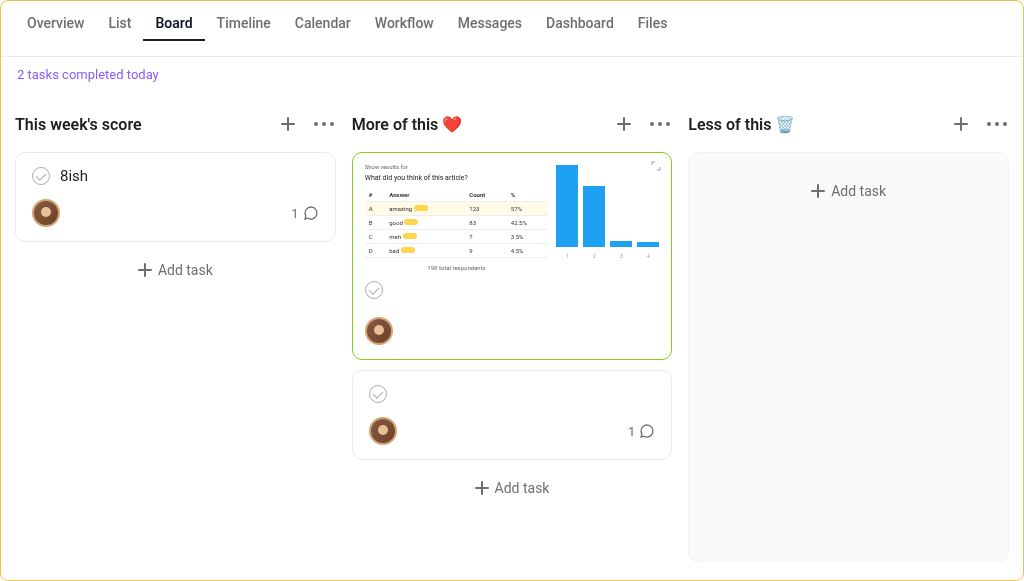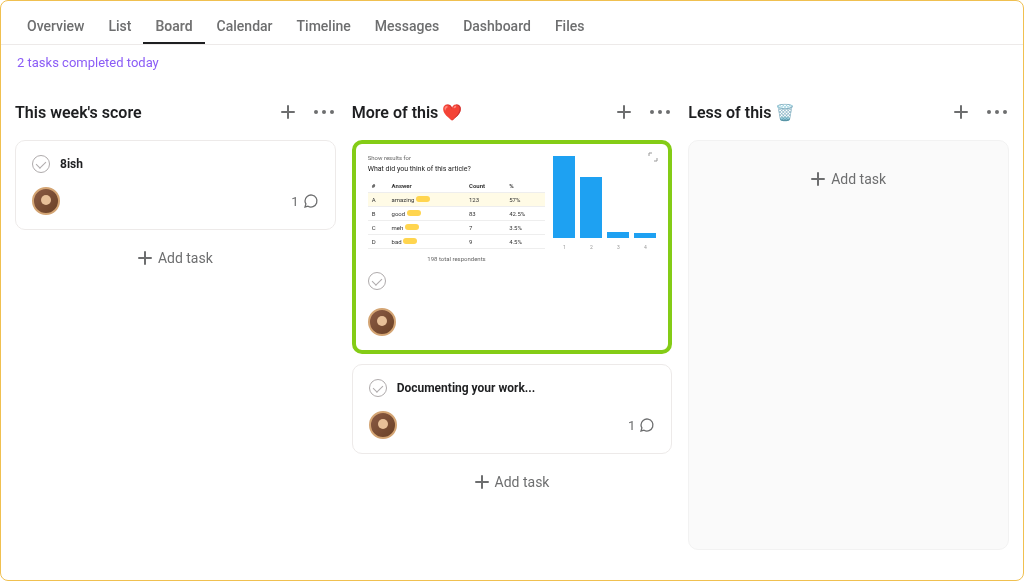--- a/index.html
+++ b/index.html
@@ -8,35 +8,35 @@
       background: #fff;
       width: 1024px;
       height: 581px;
       overflow: hidden;
       border: 1px solid #f0c050;
       border-radius: 8px;
     }
     .tabs {
       display: flex;
       gap: 0;
-      padding: 0 14px;
+      padding: 15px 14px;
       border-bottom: 1px solid #edeae9;
-      height: 44px;
+      height: 56px;
       align-items: flex-end;
     }
     .tab {
       padding: 10px 12px 8px;
       font-size: 14px;
       color: #6d6e6f;
       cursor: pointer;
       border-bottom: 2px solid transparent;
       font-weight: 500;
     }
     .tab.active {
-      color: #737373;
+      color: #0f172a;
       border-bottom-color: #1e1f21;
       font-weight: 600;
     }
     .status-row {
       padding: 10px 16px 8px;
       font-size: 13px;
       color: #8b5cf6;
     }
     .board {
       display: flex;
@@ -105,23 +105,23 @@
     .check-icon::after {
       content: "";
       position: absolute;
       left: 5px; top: 3px;
       width: 5px; height: 8px;
       border-right: 1.4px solid #afabac;
       border-bottom: 1.4px solid #afabac;
       transform: rotate(45deg);
     }
     .card-title {
-      font-size: 12px;
+      font-size: 15px;
       color: #1e1f21;
-      font-weight: 700;
+      font-weight: 400;
     }
     .card-foot {
       display: flex;
       align-items: center;
       justify-content: space-between;
       margin-top: 14px;
     }
     .avatar {
       width: 28px; height: 28px;
       border-radius: 50%;
@@ -156,21 +156,21 @@
       padding: 10px 0;
       cursor: pointer;
       font-weight: 400;
     }
     .plus-svg { width: 14px; height: 14px; }
     .dots-svg { width: 20px; height: 4px; }
     .chat-svg { width: 16px; height: 16px; }
 
     
     .chart-card {
-      border: 4px solid #84cc16;
+      border: 1px solid #84cc16;
       border-radius: 10px;
       padding: 10px 12px 14px;
       margin-bottom: 10px;
       background: #fff;
       position: relative;
     }
     .chart-body {
       display: flex;
       gap: 8px;
     }
@@ -205,22 +205,23 @@
     }
     .pill { display:inline-block; width:14px; height:6px; background:#ffd54f; border-radius:3px; }
   </style>
 </head>
 <body>
 
 <div class="tabs">
   <div class="tab">Overview</div>
   <div class="tab">List</div>
   <div class="tab active">Board</div>
+  <div class="tab">Timeline</div>
   <div class="tab">Calendar</div>
-  <div class="tab">Timeline</div>
+  <div class="tab">Workflow</div>
   <div class="tab">Messages</div>
   <div class="tab">Dashboard</div>
   <div class="tab">Files</div>
 </div>
 
 <div class="status-row">2 tasks completed today</div>
 
 <div class="board">
 
   <div class="col">
@@ -348,21 +349,20 @@
         <span class="check-icon"></span>
       </div>
       <div class="card-foot">
         <span class="avatar"></span>
       </div>
     </div>
 
     <div class="card">
       <div class="card-title-row">
         <span class="check-icon"></span>
-        <span class="card-title">Documenting your work...</span>
       </div>
       <div class="card-foot">
         <span class="avatar"></span>
         <span class="comments">
           <span>1</span>
           <svg class="chat-svg" viewBox="0 0 16 16">
               <path d="M2 8a6 6 0 1 1 3 5.2L2 14l.9-3.1A6 6 0 0 1 2 8z" fill="none" stroke="#6d6e6f" stroke-width="1.3"></path>
             </svg>
         </span>
       </div>

